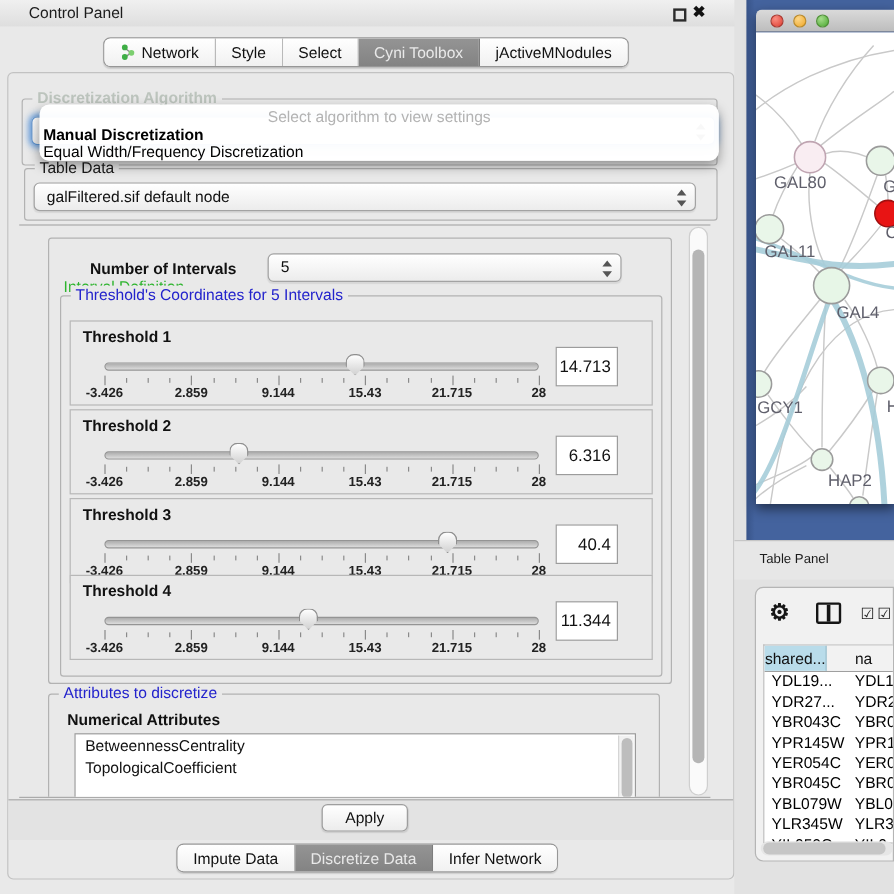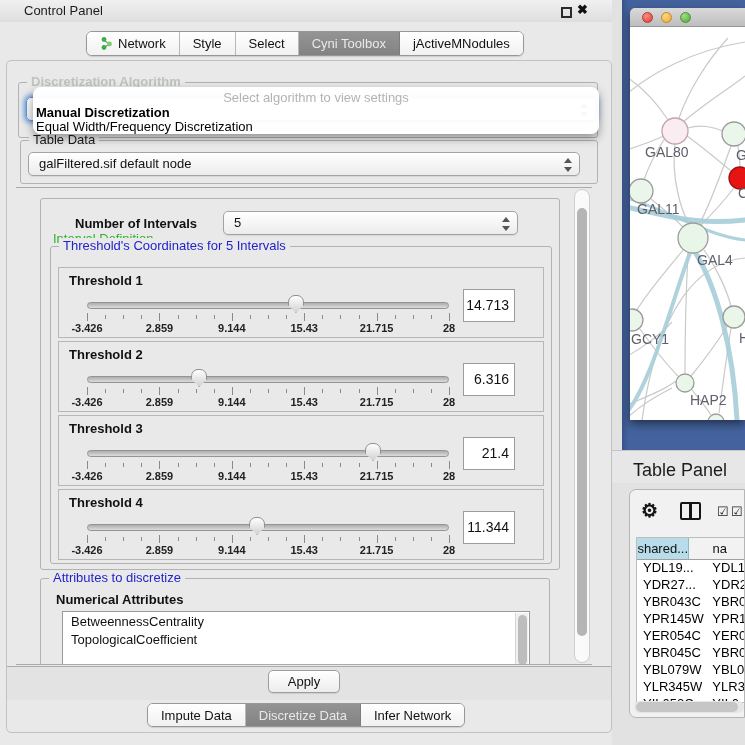--- a/index.html
+++ b/index.html
@@ -99,21 +99,21 @@
   .mac-bar { position:absolute; left:0; top:0; width:115px; height:19px;
     background:linear-gradient(#dadada,#bdbdbd); border-bottom:1px solid #979797; border-radius:5px 0 0 0; }
   .light { position:absolute; top:4px; width:11px; height:11px; border-radius:50%; }
   .l-red   { left:12px; background:radial-gradient(circle at 35% 30%, #fa8d81, #dd3d32); border:1px solid #ad3b33; }
   .l-yellow{ left:31px; background:radial-gradient(circle at 35% 30%, #fdd687, #efa829); border:1px solid #bb8b2b; }
   .l-green { left:50px; background:radial-gradient(circle at 35% 30%, #a5dd8a, #4aa732); border:1px solid #509238; }
   .net-canvas { position:absolute; left:0; top:19px; width:115px; height:393px; background:#fff; }
 
   .tablepanel-bar { position:absolute; left:0; top:450px; width:133px; height:33px;
     background:#e7e7e7; border-top:1px solid #c6c6c6; }
-  .tablepanel-title { position:absolute; left:21px; top:9px; font-size:18px; color:#1c1c1c; }
+  .tablepanel-title { position:absolute; left:21px; top:9px; font-size:11px; color:#1c1c1c; }
 
   .tp-box { position:absolute; left:17px; top:489px; width:116px; height:229px;
     background:#f1f1f1; border:1px solid #b5b5b5; border-radius:7px 0 0 7px; overflow:hidden; }
   .tp-toolbar { position:absolute; left:0; top:0; width:100%; height:44px; }
   .gear { position:absolute; left:11px; top:9px; font-size:19px; color:#161616; font-weight:bold; }
   .cols-ico { position:absolute; left:50px; top:12px; width:21px; height:18px;
     border:2.5px solid #151515; border-radius:2px; background:#f1f1f1; }
   .cols-ico::after { content:""; position:absolute; left:7px; top:0; bottom:0; width:2.5px; background:#151515; }
   .cbx { position:absolute; top:14px; font-size:13px; color:#222; letter-spacing:1px; }
   .tp-table { position:absolute; left:6px; top:47px; width:110px; height:166px; background:#fff;
@@ -310,24 +310,24 @@
           <div class="tick major" style="left: 100%;"></div>
         </div>
       <div class="scale-labels">
           <span style="left: 0%;">-3.426</span>
           <span style="left: 20%;">2.859</span>
           <span style="left: 40%;">9.144</span>
           <span style="left: 60%;">15.43</span>
           <span style="left: 80%;">21.715</span>
           <span style="left: 100%;">28</span>
         </div>
-      <div class="valbox">21.4</div>
-    </div>
-
-    <div class="tpanel threshold" style="top:301px;">
+      <div class="valbox">40.4</div>
+    </div>
+
+    <div class="tpanel threshold" style="top:291px;">
       <span class="tlabel">Threshold 4</span>
       <div class="track"></div>
       <div class="thumb" style="left: 190.137px;"></div>
       <div class="ticks">
           <div class="tick major" style="left: 0%;"></div>
           <div class="tick" style="left: 5%;"></div>
           <div class="tick" style="left: 10%;"></div>
           <div class="tick" style="left: 15%;"></div>
           <div class="tick major" style="left: 20%;"></div>
           <div class="tick" style="left: 25%;"></div>

